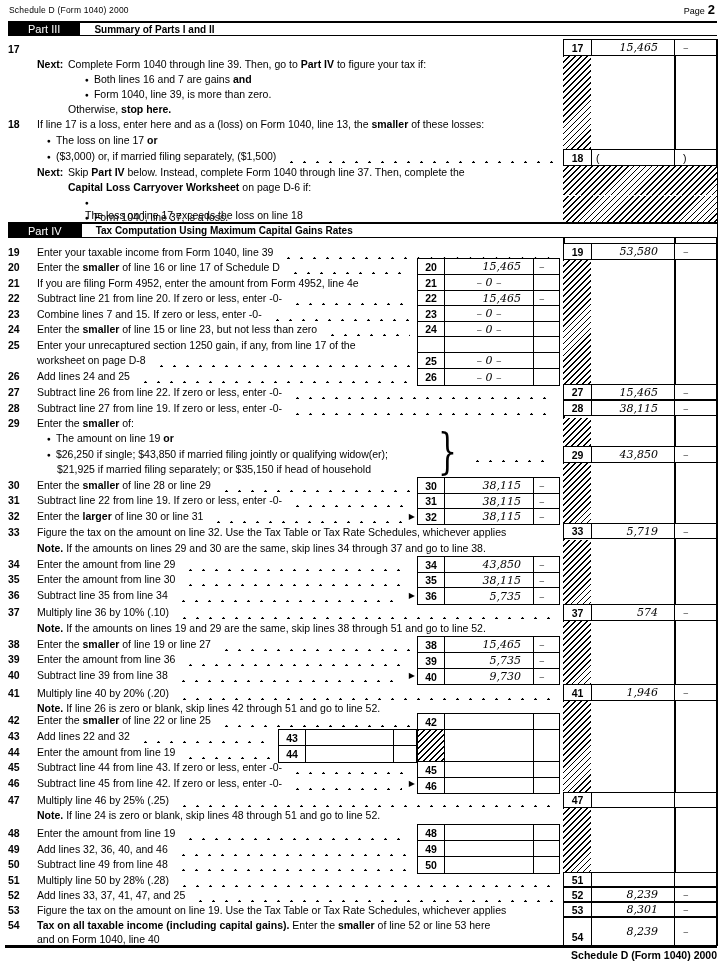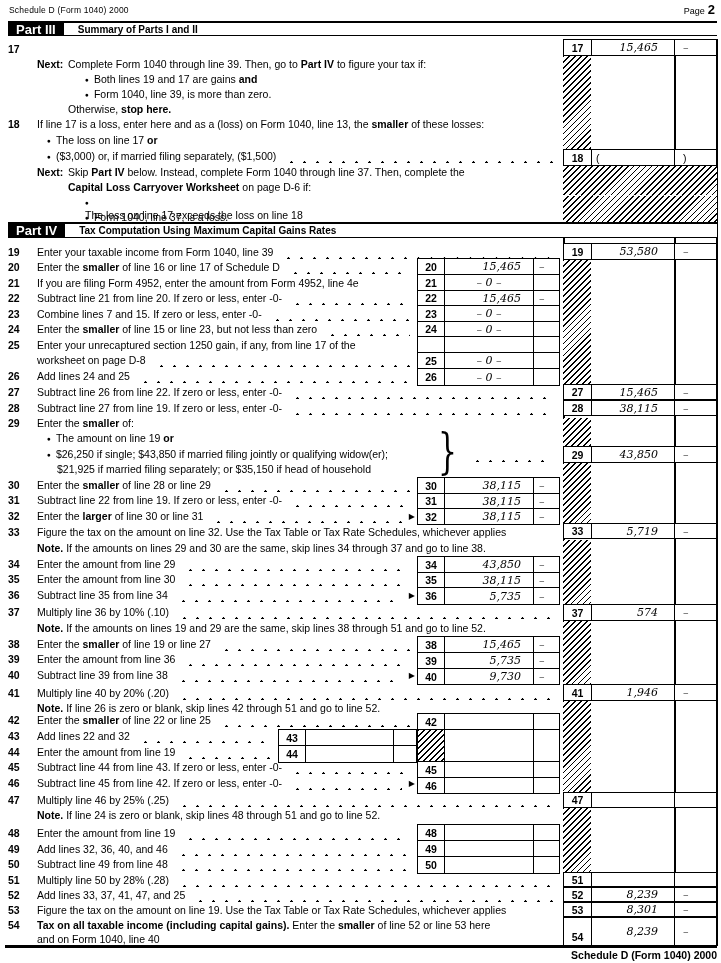--- a/index.html
+++ b/index.html
@@ -7,21 +7,21 @@
         font-family:"Liberation Sans",sans-serif;overflow:hidden;}
   
   .hl{position:absolute;left:9px;top:5px;font-size:8.5px;letter-spacing:.2px;}
   .hr{position:absolute;right:6px;top:2px;font-size:9px;}
   .hr b{font-size:13px;margin-left:3px;}
   .ft{position:absolute;right:4px;top:949px;font-weight:bold;font-size:10.5px;}
   .bline{position:absolute;left:5px;width:712px;top:945px;height:2.6px;background:#000;z-index:7;}
   
   .pbar{position:absolute;left:8px;width:709px;background:#fff;border-top:2.2px solid #000;
         border-bottom:1.8px solid #000;display:flex;align-items:stretch;z-index:6;box-sizing:border-box;}
-  .ptag{background:#000;color:#fff;font-weight:bold;font-size:13px;padding:0 8px;display:flex;align-items:center;flex:none;}
+  .ptag{background:#000;color:#fff;font-weight:normal;font-size:11px;padding:0 20px;display:flex;align-items:center;flex:none;}
   .ptitle{font-weight:bold;font-size:10px;margin-left:14px;align-self:center;white-space:nowrap;}
   
   .trow{position:absolute;display:flex;font-size:10.5px;line-height:13px;height:13px;
         white-space:pre;z-index:4;align-items:stretch;}
   .seg{white-space:pre;}
   .b{font-weight:bold;}
   .nl{font-weight:bold;width:31px;flex:none;}
   .bu{font-size:6.5px;line-height:13px;margin-right:5px;flex:none;}
   .lnum{position:absolute;left:-29px;width:26px;font-weight:bold;}
   .lead{flex:1;min-width:6px;margin:0 5px 0 7px;
@@ -87,21 +87,21 @@
       <div class="hwdash" style="left: 563px; top: 194.5px; width: 154px;"></div>
       <div class="hx" style="left: 563px; top: 260px; width: 28px; height: 124px;"></div>
       <div class="hx" style="left: 563px; top: 418px; width: 28px; height: 28px;"></div>
       <div class="hx" style="left: 563px; top: 463px; width: 28px; height: 60px;"></div>
       <div class="hx" style="left: 563px; top: 540px; width: 28px; height: 64px;"></div>
       <div class="hx" style="left: 563px; top: 621px; width: 28px; height: 63px;"></div>
       <div class="hx" style="left: 563px; top: 701px; width: 28px; height: 91px;"></div>
       <div class="hx" style="left: 563px; top: 808px; width: 28px; height: 64px;"></div>
       <div class="trow" style="top: 43px; left: 37px; right: 6px;"><span class="lnum">17</span></div>
       <div class="trow" style="top: 58px; left: 37px; right: 6px;"><span class="seg nl">Next:</span><span class="seg ">Complete Form 1040 through line 39. Then, go to </span><span class="seg b">Part IV</span><span class="seg "> to figure your tax if:</span></div>
-      <div class="trow" style="top: 73px; left: 85px; right: 6px;"><span class="seg bu">●</span><span class="seg ">Both lines 19 and 17 are gains </span><span class="seg b">and</span></div>
+      <div class="trow" style="top: 73px; left: 85px; right: 6px;"><span class="seg bu">●</span><span class="seg ">Both lines 16 and 7 are gains </span><span class="seg b">and</span></div>
       <div class="trow" style="top: 88px; left: 85px; right: 6px;"><span class="seg bu">●</span><span class="seg ">Form 1040, line 39, is more than zero.</span></div>
       <div class="trow" style="top: 103px; left: 68px; right: 6px;"><span class="seg ">Otherwise, </span><span class="seg b">stop here.</span></div>
       <div class="trow" style="top: 118px; left: 37px; right: 6px;"><span class="lnum">18</span><span class="seg ">If line 17 is a loss, enter here and as a (loss) on Form 1040, line 13, the </span><span class="seg b">smaller</span><span class="seg "> of these losses:</span></div>
       <div class="trow" style="top: 134px; left: 47px; right: 6px;"><span class="seg bu">●</span><span class="seg ">The loss on line 17 </span><span class="seg b">or</span></div>
       <div class="trow" style="top: 150px; left: 47px; right: 162px;"><span class="seg bu">●</span><span class="seg ">($3,000) or, if married filing separately, ($1,500)</span><span class="lead"></span></div>
       <div class="trow" style="top: 166px; left: 37px; right: 6px;"><span class="seg nl">Next:</span><span class="seg ">Skip </span><span class="seg b">Part IV</span><span class="seg "> below. Instead, complete Form 1040 through line 37. Then, complete the</span></div>
       <div class="trow" style="top: 181px; left: 68px; right: 6px;"><span class="seg b">Capital Loss Carryover Worksheet</span><span class="seg "> on page D-6 if:</span></div>
       <div class="trow" style="top: 196px; left: 85px; right: 6px; flex-direction: column;"><span class="seg bu">●</span><span class="seg ">The loss on line 17 exceeds the loss on line 18 </span><span class="seg b">or</span></div>
       <div class="trow" style="top: 211px; left: 85px; right: 6px;"><span class="seg bu">●</span><span class="seg ">Form 1040, line 37, is a loss.</span></div>
       <div class="trow" style="top: 246px; left: 37px; right: 162px;"><span class="lnum">19</span><span class="seg ">Enter your taxable income from Form 1040, line 39</span><span class="lead"></span></div>

